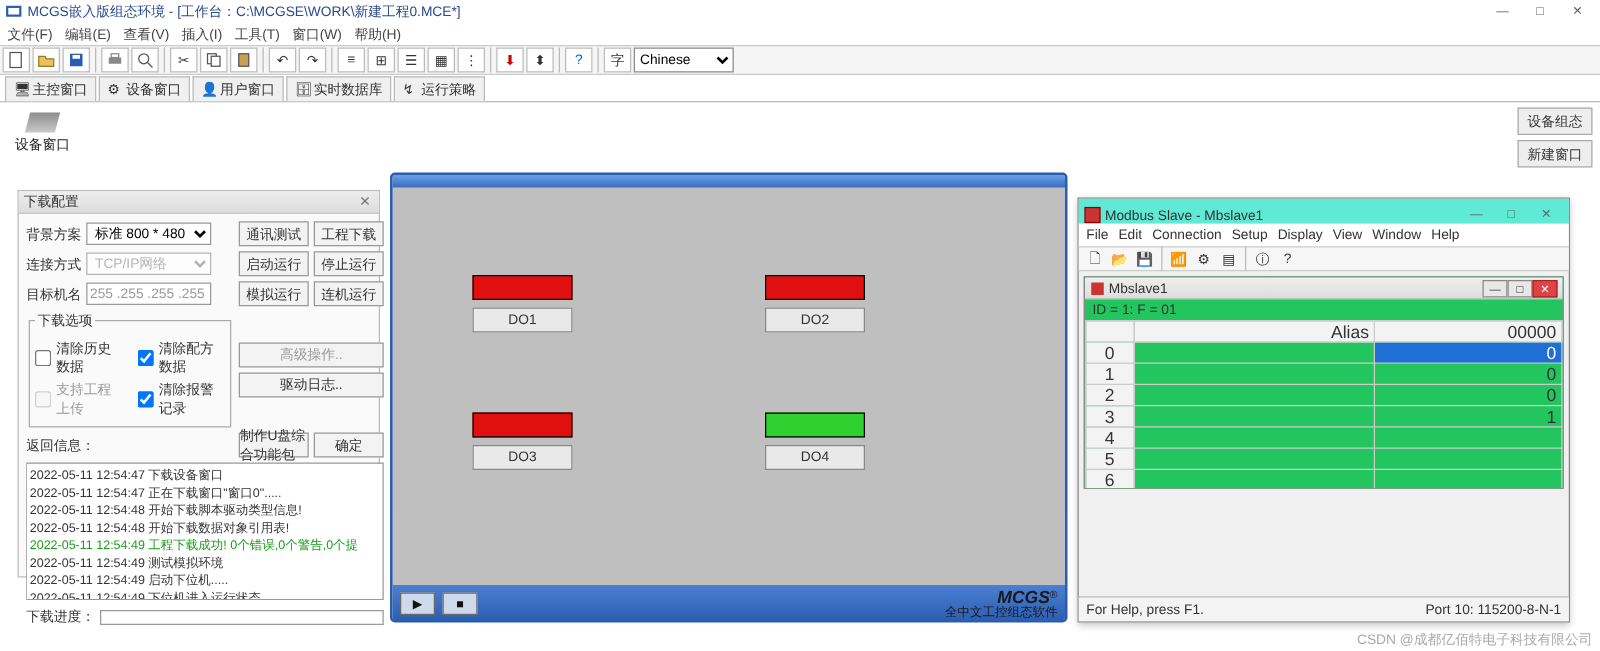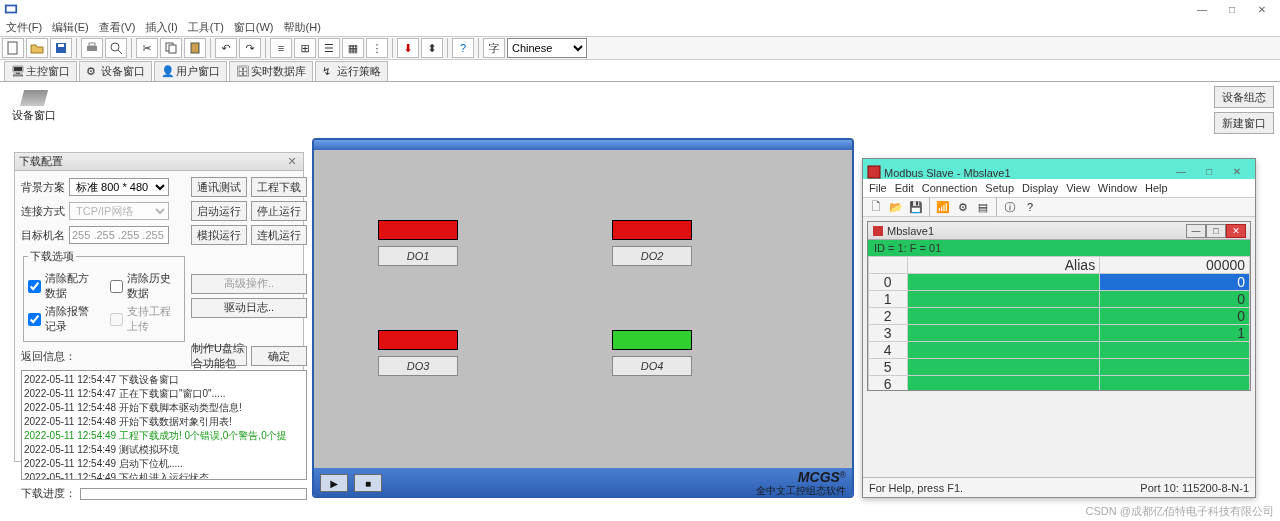--- a/index.html
+++ b/index.html
@@ -41,21 +41,21 @@
 .loglist { grid-column: 1 / span 3; height: 110px; border: 1px solid #999; background: #fff; overflow: auto; font-family: Consolas, monospace; font-size: 10px; padding: 2px; }
 .logline { white-space: nowrap; }
 .log-green { color: #1a9b1a; }
 .progress-row { grid-column: 1 / span 3; display: flex; align-items: center; gap: 4px; margin-top: 2px; }
 .pbar { flex: 1; height: 12px; border: 1px solid #999; background: #fff; }
 
 
 .runtime { position: absolute; left: 312px; top: 56px; width: 542px; height: 360px; border: 2px solid #2a5db0; background: #bfbfbf; border-radius: 4px; overflow: hidden; }
 .runtime .rtitle { height: 10px; background: linear-gradient(#6aa0e8,#3a6bbf); }
 .runtime .rbody { position: relative; height: 318px; }
-.dobox { position: absolute; width: 80px; font-style: italic; }
+.dobox { position: absolute; width: 80px; }
 .lamp { height: 20px; border: 1px solid #000; }
 .red { background: #e01010; }
 .green { background: #30d030; }
 .dobtn { height: 20px; border: 1px solid #888; background: #e9e9e9; display: flex; align-items: center; justify-content: center; font-size: 11px; margin-top: 6px; }
 .rfoot { height: 30px; background: linear-gradient(#4b7fd1,#2a5db0); display: flex; align-items: center; padding: 0 6px; color: #fff; }
 .pbtn { width: 28px; height: 18px; margin-right: 6px; background: #cfd9ec; border: 1px solid #6a6a6a; display: flex; align-items: center; justify-content: center; font-size: 10px; color: #111; }
 .brand { margin-left: auto; text-align: right; color: #1a1a1a; font-size: 10px; line-height: 11px; }
 .brand .big { font-size: 14px; font-weight: bold; font-style: italic; }
 
 
@@ -85,20 +85,21 @@
 </head>
 <body>
 
 <div class="titlebar">
   <span class="logo">
     <svg viewBox="0 0 16 16">
         <rect x="1" y="3" width="14" height="10" fill="#2a5db0"></rect>
         <rect x="3" y="5" width="10" height="6" fill="#fff"></rect>
       </svg>
   </span>
+  <span>MCGS嵌入版组态环境 - [工作台：C:\MCGSE\WORK\新建工程0.MCE*]</span>
   <span class="spacer"></span>
   <div class="winbtns">
     <span class="winbtn">—</span>
     <span class="winbtn">□</span>
     <span class="winbtn">✕</span>
   </div>
 </div>
 
 <div class="menubar">
   <span>文件(F)</span>
@@ -234,36 +235,36 @@
         <input class="inpt disabled" disabled="" value="255 .255 .255 .255" style="">
       </div>
       <div class="smallbtn">模拟运行</div>
       <div class="smallbtn">连机运行</div>
 
       <fieldset class="opts">
         <legend>下载选项</legend>
         <div style="display:flex;gap:12px;">
           <div>
             <label class="chk">
+                <input type="checkbox" style="">
+                <span>清除历史数据</span>
+              </label>
+            <label class="chk disabled">
+                <input type="checkbox" disabled="" style="">
+                <span>支持工程上传</span>
+              </label>
+          </div>
+          <div>
+            <label class="chk">
                 <input type="checkbox" checked="" style="">
                 <span>清除配方数据</span>
               </label>
             <label class="chk">
                 <input type="checkbox" checked="" style="">
                 <span>清除报警记录</span>
-              </label>
-          </div>
-          <div>
-            <label class="chk">
-                <input type="checkbox" style="">
-                <span>清除历史数据</span>
-              </label>
-            <label class="chk disabled">
-                <input type="checkbox" disabled="" style="">
-                <span>支持工程上传</span>
               </label>
           </div>
         </div>
       </fieldset>
       <div style="grid-column:2/span 2;display:flex;flex-direction:column;gap:4px;">
         <div class="smallbtn disabled">高级操作..</div>
         <div class="smallbtn">驱动日志..</div>
       </div>
 
       <div class="retinfo">

